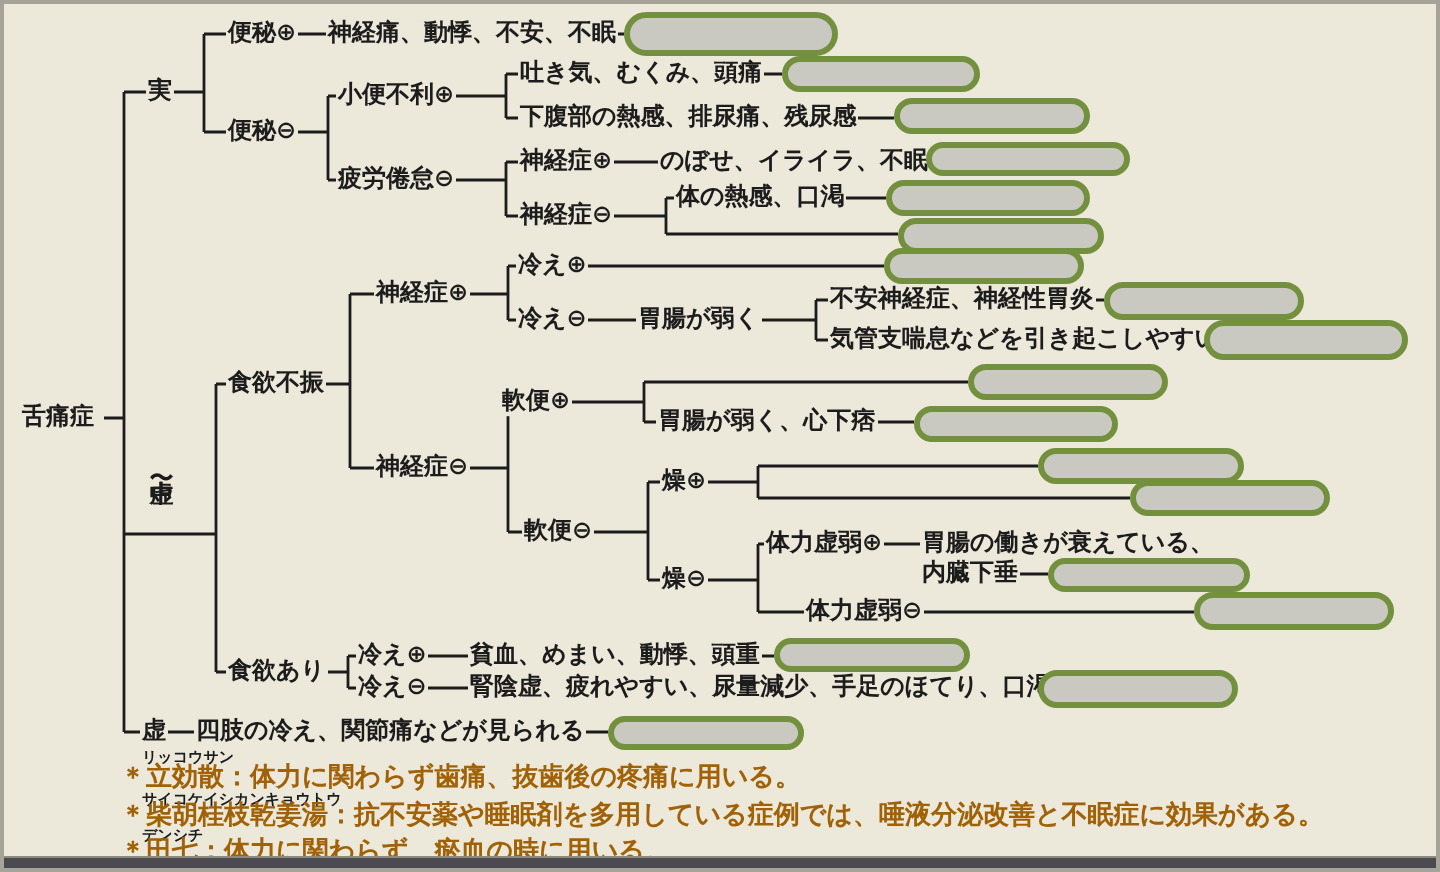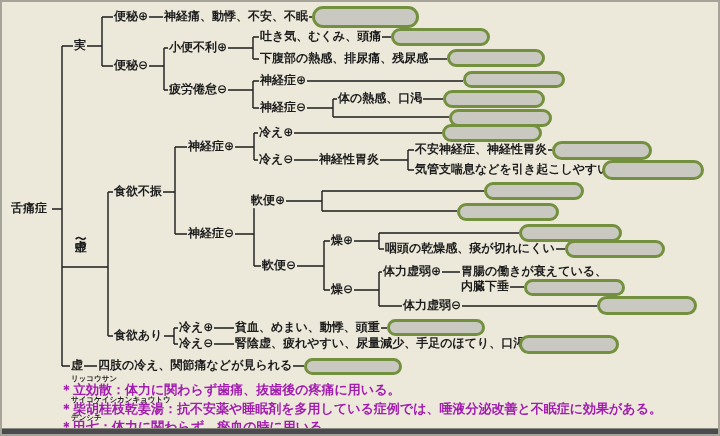--- a/index.html
+++ b/index.html
@@ -19,21 +19,21 @@
     padding:1px 0;
   }
   .pill{
     position:absolute;box-sizing:border-box;z-index:3;
     background:#c9c9c2;border:3px solid #73903e;border-radius:12px;
   }
   .ruby{
     position:absolute;transform:translateY(-50%);white-space:nowrap;
     font-size:7.5px;font-weight:bold;z-index:2;letter-spacing:0;
   }
-  .fnote{font-size:13px;background:none;z-index:2;color:#a21caf;}
+  .fnote{font-size:13px;background:none;z-index:2;color:#a16207;}
   #bottombar{
     position:absolute;left:0;right:0;bottom:0;height:5px;
     background:#4a4a50;border-top:1px solid #8d8a80;z-index:4;
   }
 </style>
 </head>
 <body>
 
 <div id="stage">
 
@@ -99,35 +99,36 @@
   <span class="lbl" style="left:95px;top:364px">四肢の冷え、関節痛などが見られる</span>
 
   <span class="lbl" style="left:111px;top:15px">便秘⊕</span>
   <span class="lbl" style="left:161px;top:15px">神経痛、動悸、不安、不眠</span>
   <span class="lbl" style="left:111px;top:64px">便秘⊖</span>
   <span class="lbl" style="left:166px;top:46px">小便不利⊕</span>
   <span class="lbl" style="left:257px;top:35px">吐き気、むくみ、頭痛</span>
   <span class="lbl" style="left:257px;top:57px">下腹部の熱感、排尿痛、残尿感</span>
   <span class="lbl" style="left:166px;top:88px">疲労倦怠⊖</span>
   <span class="lbl" style="left:257px;top:79px">神経症⊕</span>
+  <span class="lbl" style="left:327px;top:79px">のぼせ、イライラ、不眠</span>
   <span class="lbl" style="left:257px;top:106px">神経症⊖</span>
   <span class="lbl" style="left:335px;top:97px">体の熱感、口渇</span>
 
   <span class="lbl" style="left:111px;top:190px">食欲不振</span>
   <span class="lbl" style="left:185px;top:145px">神経症⊕</span>
   <span class="lbl" style="left:256px;top:131px">冷え⊕</span>
   <span class="lbl" style="left:256px;top:158px">冷え⊖</span>
-  <span class="lbl" style="left:316px;top:158px">神経性胃炎</span>
+  <span class="lbl" style="left:316px;top:158px">胃腸が弱く</span>
   <span class="lbl" style="left:412px;top:148px">不安神経症、神経性胃炎</span>
   <span class="lbl" style="left:412px;top:168px">気管支喘息などを引き起こしやすい</span>
   <span class="lbl" style="left:185px;top:232px">神経症⊖</span>
   <span class="lbl" style="left:248px;top:199px">軟便⊕</span>
+  <span class="lbl" style="left:326px;top:209px">胃腸が弱く、心下痞</span>
   <span class="lbl" style="left:259px;top:264px">軟便⊖</span>
   <span class="lbl" style="left:328px;top:239px">燥⊕</span>
-  <span class="lbl" style="left:382px;top:247px">咽頭の乾燥感、痰が切れにくい</span>
   <span class="lbl" style="left:328px;top:288px">燥⊖</span>
   <span class="lbl" style="left:380px;top:270px">体力虚弱⊕</span>
   <span class="lbl" style="left:458px;top:270px">胃腸の働きが衰えている、</span>
   <span class="lbl" style="left:458px;top:285px">内臓下垂</span>
   <span class="lbl" style="left:400px;top:304px">体力虚弱⊖</span>
 
   <span class="lbl" style="left:111px;top:334px">食欲あり</span>
   <span class="lbl" style="left:176px;top:326px">冷え⊕</span>
   <span class="lbl" style="left:232px;top:326px">貧血、めまい、動悸、頭重</span>
   <span class="lbl" style="left:176px;top:342px">冷え⊖</span>

